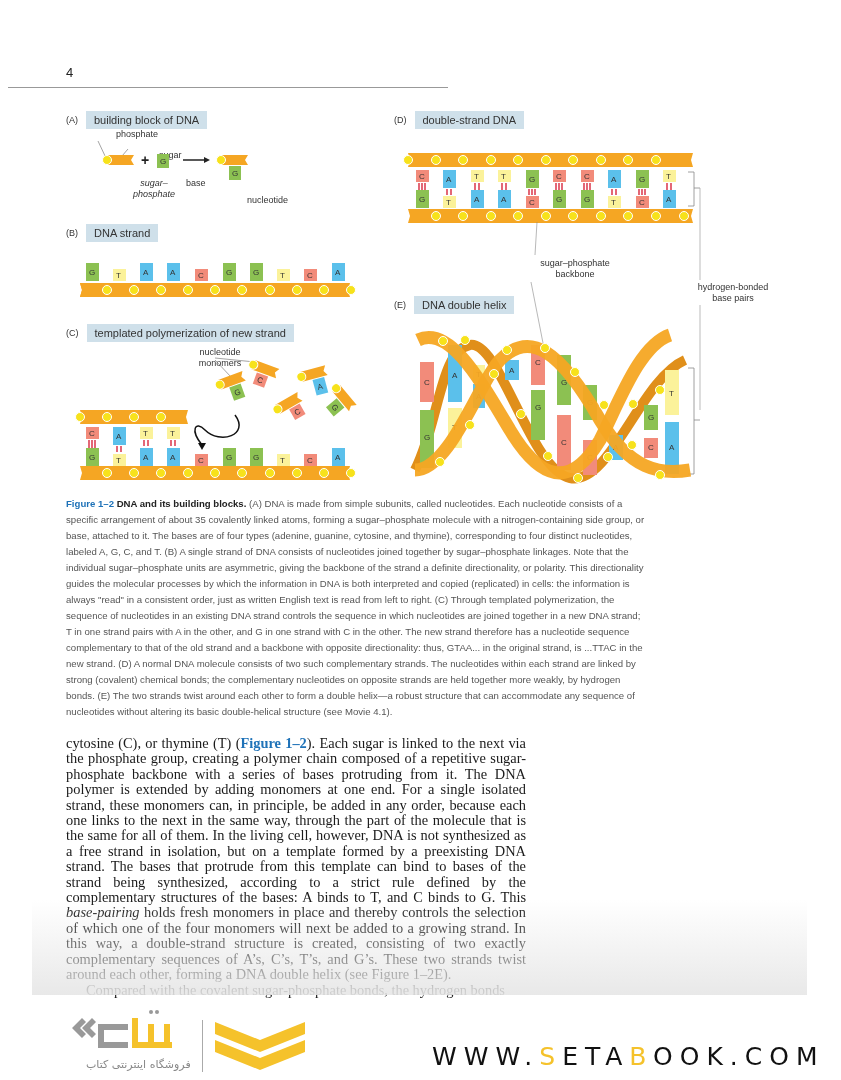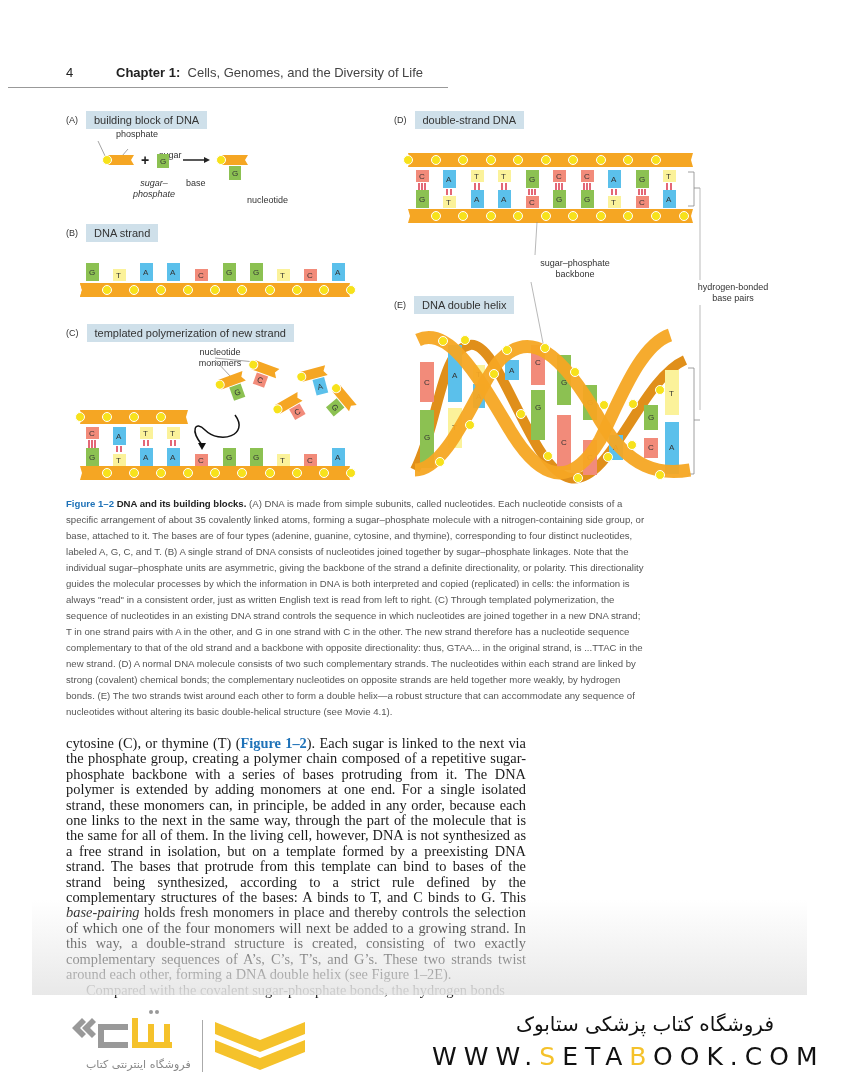--- a/index.html
+++ b/index.html
@@ -30,21 +30,20 @@
   .brand-fa { position:absolute; left:516px; top:12px; font-size:20px; color:#111; direction:rtl; font-family:"DejaVu Sans", sans-serif; }
   .brand-url { position:absolute; left:432px; top:42px; font-size:25px; letter-spacing:7px; color:#111; font-family:"DejaVu Sans", sans-serif; }
   .brand-url .hl { color:#f5c22b; }
   .logo-fa { position:absolute; left:86px; top:58px; font-size:11px; color:#888; direction:rtl; font-family:"DejaVu Sans", sans-serif; }
 </style>
 </head>
 <body>
 
 <div class="header">
   <span class="page-num">4</span>
-  <span class="chapter"><b>Chapter 1:</b>&nbsp; <span>Cells, Genomes, and the Diversity of Life</span></span>
   <div class="header-rule"></div>
 </div>
 
 <div class="panel-label" style="left:66px;top:111px;">
   <span>(A)</span>
   <span class="tag">building block of DNA</span>
 </div>
 <div class="panel-label" style="left:66px;top:224px;">
   <span>(B)</span>
   <span class="tag">DNA strand</span>
@@ -414,15 +413,14 @@
     <rect x="72" y="42" width="40" height="6" fill="#f5c22b"></rect>
     <rect x="88" y="24" width="6" height="24" fill="#f5c22b"></rect>
     <rect x="104" y="24" width="6" height="24" fill="#f5c22b"></rect>
     <circle cx="91" cy="12" r="2" fill="#999"></circle>
       <circle cx="97" cy="12" r="2" fill="#999"></circle>
     <rect x="142" y="20" width="1" height="52" fill="#aaa"></rect>
     <polygon points="155,22 200,40 245,22 245,34 200,52 155,34" fill="#f5c22b"></polygon>
     <polygon points="155,40 200,58 245,40 245,52 200,70 155,52" fill="#f5c22b"></polygon>
   </svg>
   <div class="logo-fa">فروشگاه اینترنتی کتاب</div>
-  <div class="brand-fa">فروشگاه کتاب پزشکی ستابوک</div>
   <div class="brand-url"><span>WWW.</span><span class="hl">S</span><span>ETA</span><span class="hl">B</span><span>OOK.COM</span></div>
 </div>
 
 </body></html>

